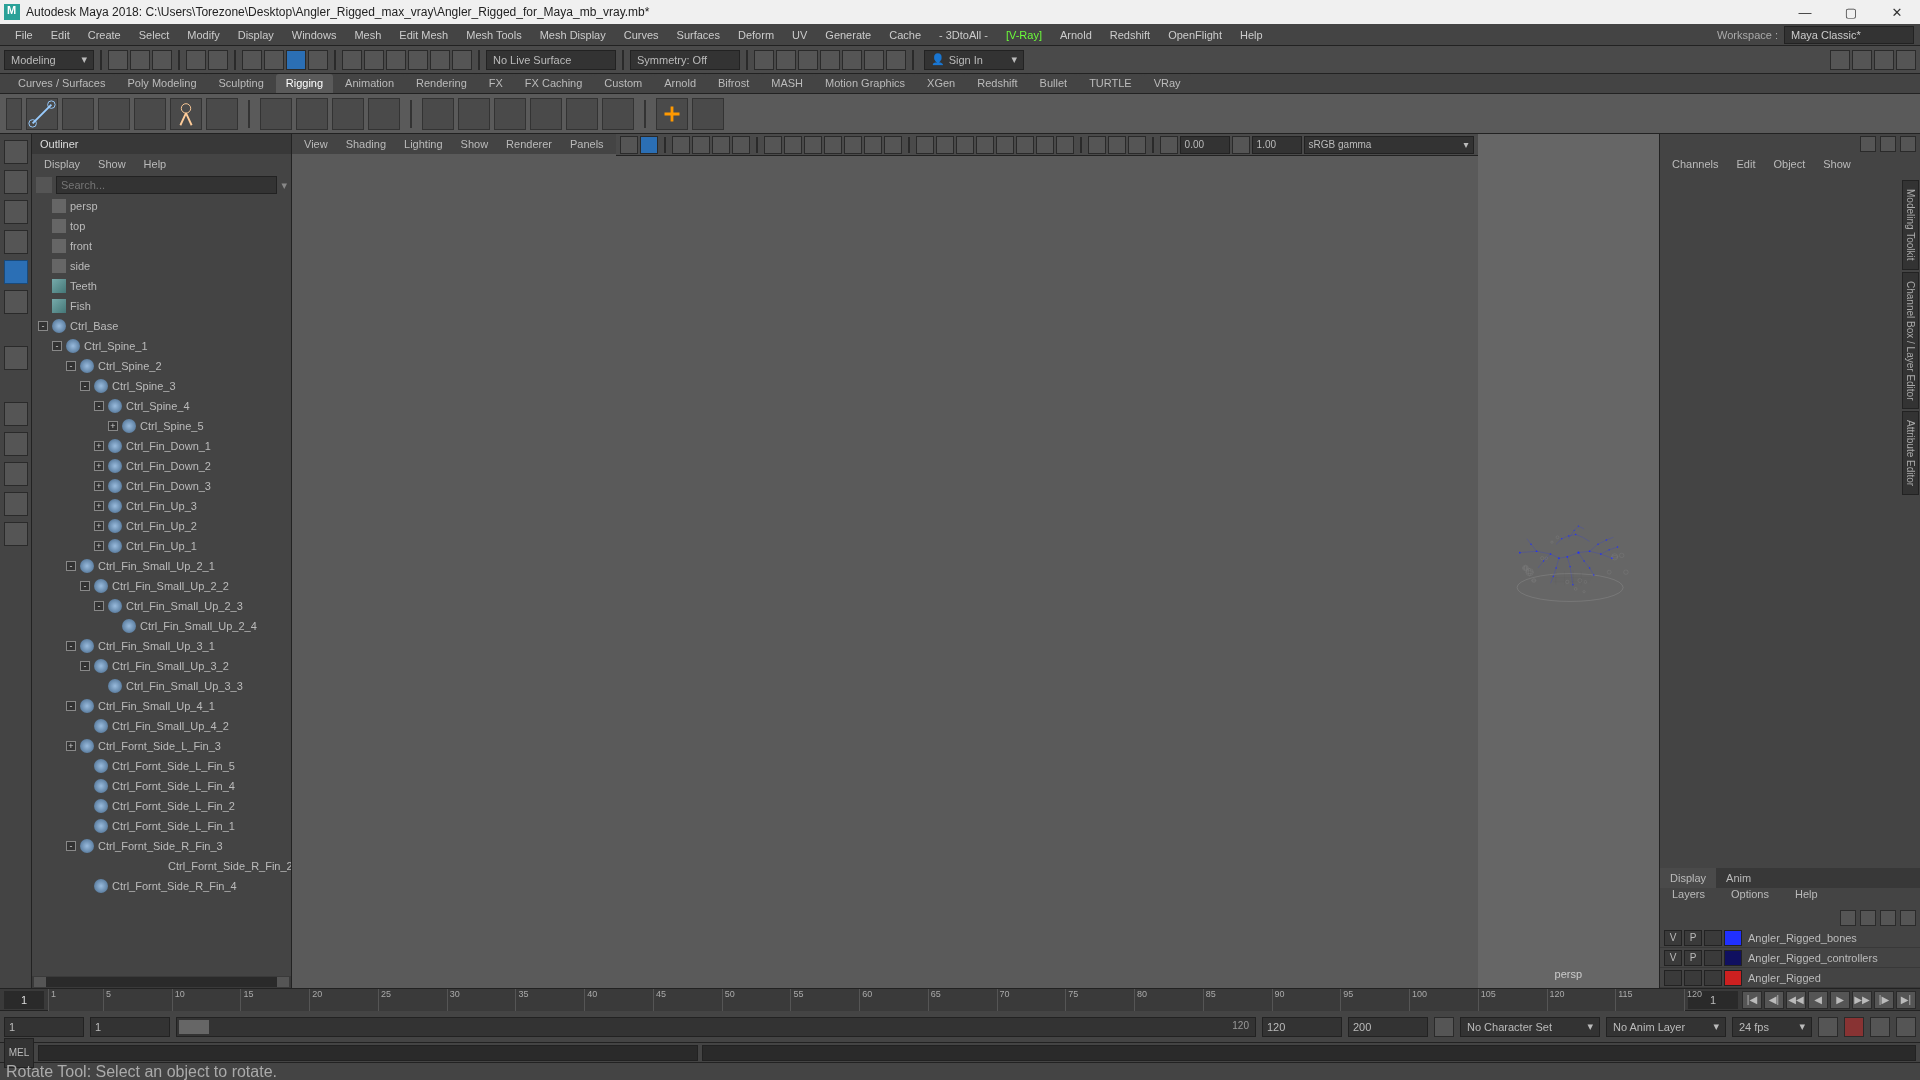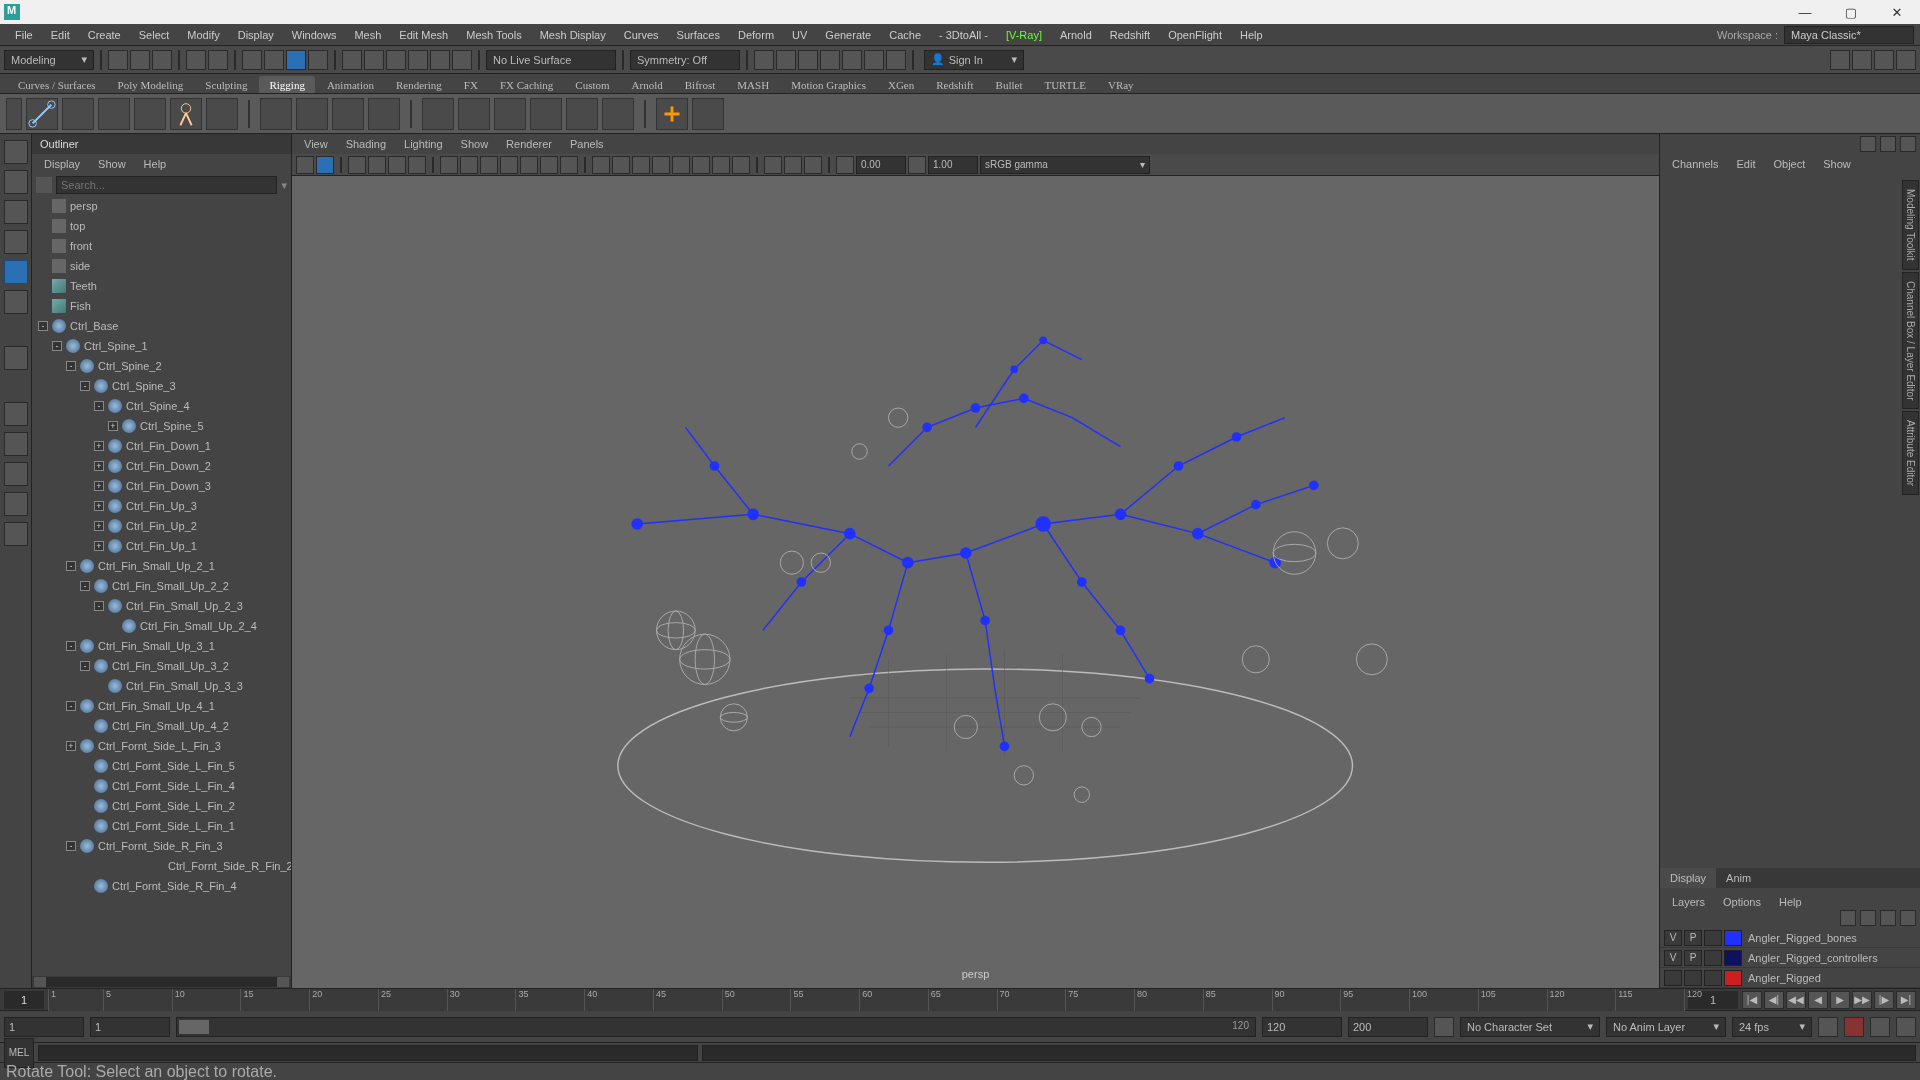--- a/index.html
+++ b/index.html
@@ -13,21 +13,21 @@
 .menubar .mitem { padding: 0 9px; height: 22px; display: flex; align-items: center; cursor: pointer; }
 .menubar .mitem.vray { color: #6bfc3a; }
 .menubar .spacer { flex: 1; }
 .menubar .ws-label { color: #aaa; margin-right: 6px; }
 .menubar .ws-dd { width: 130px; height: 18px; background: #333; border: 1px solid #222; display: flex; align-items: center; padding: 0 6px; font-size: 11px; }
 .shelfrow { height: 28px; background: #4a4a4a; border-bottom: 1px solid #222; display: flex; align-items: center; padding: 0 4px; gap: 2px;}
 .shelfrow .dd { width: 90px; height: 20px; background: #333; border: 1px solid #222; display:flex; align-items:center; padding:0 6px; font-size:11px;}
 .shelfrow .tbtn { width: 20px; height: 20px; background: #555; border: 1px solid #2a2a2a; display:inline-block;}
 .shelfrow .sep { width: 2px; height: 20px; background: #2a2a2a; margin: 0 4px;}
 .shelfrow .signin{ margin-left:4px; width:100px; height:20px; background:#333; border:1px solid #222; display:flex;align-items:center;padding:0 6px;gap:4px;}
-.shelf-tabs { height: 20px; background: #444; display:flex; align-items:flex-end; padding: 0 8px; gap:2px; border-bottom: 1px solid #222; font-family: Liberation Serif, serif;}
+.shelf-tabs { height: 20px; background: #444; display:flex; padding: 0 8px; gap:2px; border-bottom: 1px solid #222;}
 .shelf-tabs .tab { padding: 3px 10px 2px; font-size: 11px; color:#bbb; background:#444; border-top-left-radius:3px;border-top-right-radius:3px; cursor:pointer;}
 .shelf-tabs .tab.active { background:#5a5a5a; color:#fff;}
 .shelf-icons { height: 40px; background: #5a5a5a; display:flex; align-items:center; padding:0 6px; gap:4px; border-bottom:1px solid #222;}
 .shelf-icons .sicon { width:32px; height:32px; background:#4a4a4a; border:1px solid #333; position:relative;}
 .shelf-icons .sicon svg{width:100%;height:100%;}
 .shelf-icons .isep{width:2px;height:28px;background:#333;margin:0 6px;}
 .main { display:flex; height: calc(1080px - 24px - 22px - 28px - 20px - 40px - 22px - 32px - 20px - 18px); }
 .side-tools { width:32px; background:#444; border-right:1px solid #222; display:flex; flex-direction:column; align-items:center; padding-top:6px; gap:6px;}
 .side-tools .tool { width:24px; height:24px; background:#555; border:1px solid #2a2a2a;}
 .side-tools .tool.active { background:#2b6fb5; border-color:#1a4a7a;}
@@ -42,21 +42,21 @@
 .outliner .tree::-webkit-scrollbar{width:10px;}
 .outliner .tree::-webkit-scrollbar-track{background:#3a3a3a;}
 .outliner .tree::-webkit-scrollbar-thumb{background:#666;}
 .tree-row { height:20px; display:flex; align-items:center; gap:4px; padding-right:4px; white-space:nowrap;}
 .tree-row .exp{width:10px;height:10px;border:1px solid #888;background:#333;display:flex;align-items:center;justify-content:center;font-size:9px;line-height:1;color:#ccc;cursor:pointer;}
 .tree-row .noexp{width:10px;}
 .tree-row .ticon{width:14px;height:14px;display:inline-block;}
 .tree-row .cam{background:#666;}
 .tree-row .mesh{background:linear-gradient(135deg,#7aa,#477);}
 .tree-row .ctrl{background:radial-gradient(circle,#9bd,#468);border-radius:50%;}
-.viewport { flex:1; display:flex; flex-direction:column; background:#5a5a5a; border-right:1px solid #222;}
+.viewport { flex:1; display:flex; flex-direction:row; background:#5a5a5a; border-right:1px solid #222;}
 .viewport .vmenus{ height:20px; display:flex; align-items:center; gap:2px; background:#444; padding:0 4px;}
 .viewport .vmenus .vm{padding:0 8px; cursor:pointer;}
 .viewport .vtoolbar{ height:22px; background:#4a4a4a; border-bottom:1px solid #222; display:flex; align-items:center; padding:0 4px; gap:2px;}
 .viewport .vtoolbar .vb{width:18px;height:18px;background:#555;border:1px solid #2a2a2a;}
 .viewport .vtoolbar .vb.on{background:#2b6fb5;}
 .viewport .vtoolbar .vsep{width:2px;height:16px;background:#2a2a2a;margin:0 4px;}
 .viewport .vtoolbar .vfield{height:18px;background:#333;border:1px solid #222;padding:0 4px;display:flex;align-items:center;font-size:10px;}
 .viewport .canvas{ flex:1; background:#666666; position:relative; overflow:hidden;}
 .viewport .canvas svg{position:absolute;left:0;top:0;width:100%;height:100%;}
 .viewport .canvas .persp-label{position:absolute;bottom:8px;left:50%;transform:translateX(-50%);color:#ccc;font-size:11px;}
@@ -65,21 +65,21 @@
 .right-tabs-vert{ position:absolute; right:0; top:180px; width:18px;}
 .right-tabs-vert .vt{writing-mode:vertical-rl;background:#333;padding:8px 2px;margin-bottom:2px;font-size:10px;color:#aaa;cursor:pointer;border:1px solid #222;}
 .right-panel .icons-top{height:20px;display:flex;justify-content:flex-end;gap:4px;padding:2px 4px;}
 .right-panel .icons-top .ri{width:16px;height:16px;background:#555;border:1px solid #2a2a2a;}
 .right-panel .chmenu{height:20px;display:flex;gap:2px;padding:0 4px;align-items:center;}
 .right-panel .chmenu .m{padding:0 8px;cursor:pointer;}
 .right-panel .channels{flex:1;}
 .right-panel .layers-head{display:flex;background:#383838;}
 .right-panel .layers-head .lt{padding:4px 10px;cursor:pointer;}
 .right-panel .layers-head .lt.active{background:#4a4a4a;}
-.right-panel .layers-menu{height:20px;display:flex;gap:2px;padding:0 4px;align-items:flex-end;}
+.right-panel .layers-menu{height:20px;display:flex;gap:10px;padding:0 4px;align-items:flex-start;}
 .right-panel .layers-menu .m{padding:0 8px;cursor:pointer;}
 .right-panel .layers-icons{height:20px;display:flex;justify-content:flex-end;gap:4px;padding:2px 4px;}
 .right-panel .layers-icons .li{width:16px;height:16px;background:#555;border:1px solid #2a2a2a;}
 .layer-row{height:20px;display:flex;align-items:center;gap:2px;padding:0 4px;border-bottom:1px solid #383838;}
 .layer-row .cell{width:18px;height:16px;border:1px solid #222;background:#3a3a3a;display:flex;align-items:center;justify-content:center;font-size:10px;}
 .layer-row .swatch{width:18px;height:16px;border:1px solid #222;}
 .layer-row .name{padding-left:4px;}
 .timeline{height:22px;background:#3a3a3a;border-top:1px solid #222;display:flex;align-items:center;}
 .timeline .curframe{width:40px;height:18px;background:#2a2a2a;color:#ddd;display:flex;align-items:center;justify-content:center;margin-left:4px;}
 .timeline .ruler{flex:1;height:22px;position:relative;background:#3a3a3a;margin:0 4px;}
@@ -100,20 +100,21 @@
 .statusbar{height:18px;background:#444;border-top:1px solid #222;display:flex;align-items:center;padding:0 6px;font-size:16px;color:#aaa;}
 .hscroll{height:12px;background:#3a3a3a;display:flex;align-items:center;padding:0 2px;}
 .hscroll .arrow{width:12px;height:10px;background:#555;}
 .hscroll .track{flex:1;height:10px;background:#2a2a2a;}
 </style>
 </head>
 <body>
 
 <div class="titlebar">
   <span class="icon"></span>
+  <span>Autodesk Maya 2018: C:\Users\Torezone\Desktop\Angler_Rigged_max_vray\Angler_Rigged_for_Maya_mb_vray.mb*</span>
   <div class="winbtns">
     <div class="winbtn">—</div>
     <div class="winbtn">▢</div>
     <div class="winbtn">✕</div>
   </div>
 </div>
 
 <div class="menubar" id="menubar">
     <div class="mitem">File</div>
     <div class="mitem">Edit</div>

